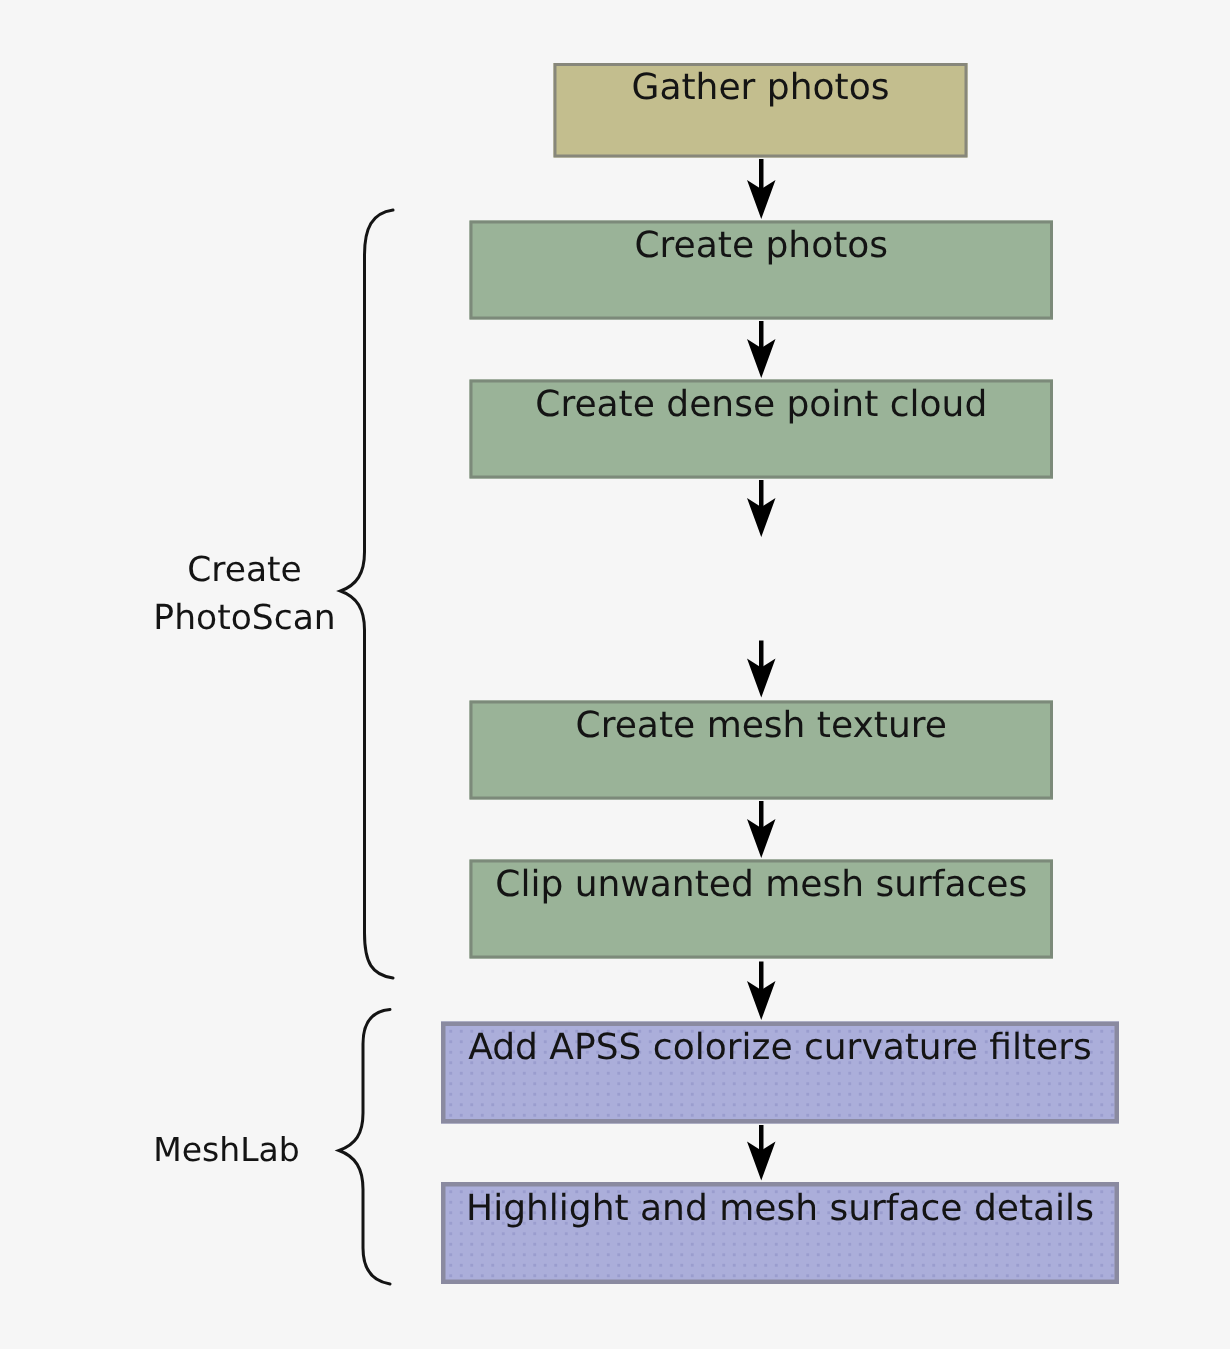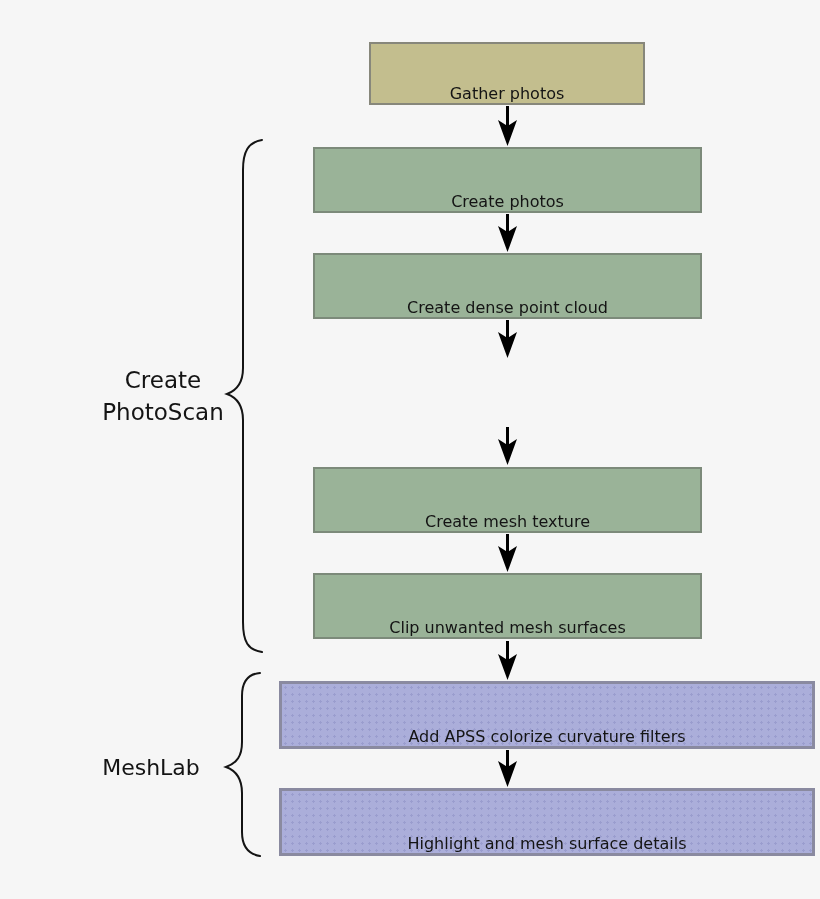--- a/index.html
+++ b/index.html
@@ -43,45 +43,45 @@
     stroke: var(--arrow);
     stroke-width: 3;
   }
   .arrow polygon {
     fill: var(--arrow);
   }
   .node {
     position: absolute;
     box-sizing: border-box;
     display: flex;
-    align-items: flex-end;
+    align-items: flex-start;
     justify-content: center;
-    font-size: 16px;
+    font-size: 24px;
     color: var(--text);
     white-space: nowrap;
     text-align: center;
   }
   .node.start {
     left: 369px;
     top: 42px;
     width: 276px;
     height: 63px;
     background: var(--start-fill);
     border: 2px solid var(--start-border);
   }
   .node.ps {
     left: 313px;
     width: 389px;
     height: 66px;
     background: var(--photoscan-fill);
     border: 2px solid var(--photoscan-border);
   }
   .node.ml {
-    left: 279px;
-    width: 536px;
+    left: 294px;
+    width: 452px;
     height: 68px;
     background-color: var(--meshlab-fill);
     background-image: radial-gradient(var(--meshlab-dot) 1px, rgba(0,0,0,0) 1.2px);
     background-size: 7px 7px;
     border: 3px solid var(--meshlab-border);
   }
   .group-label {
     position: absolute;
     width: 200px;
     text-align: center;

